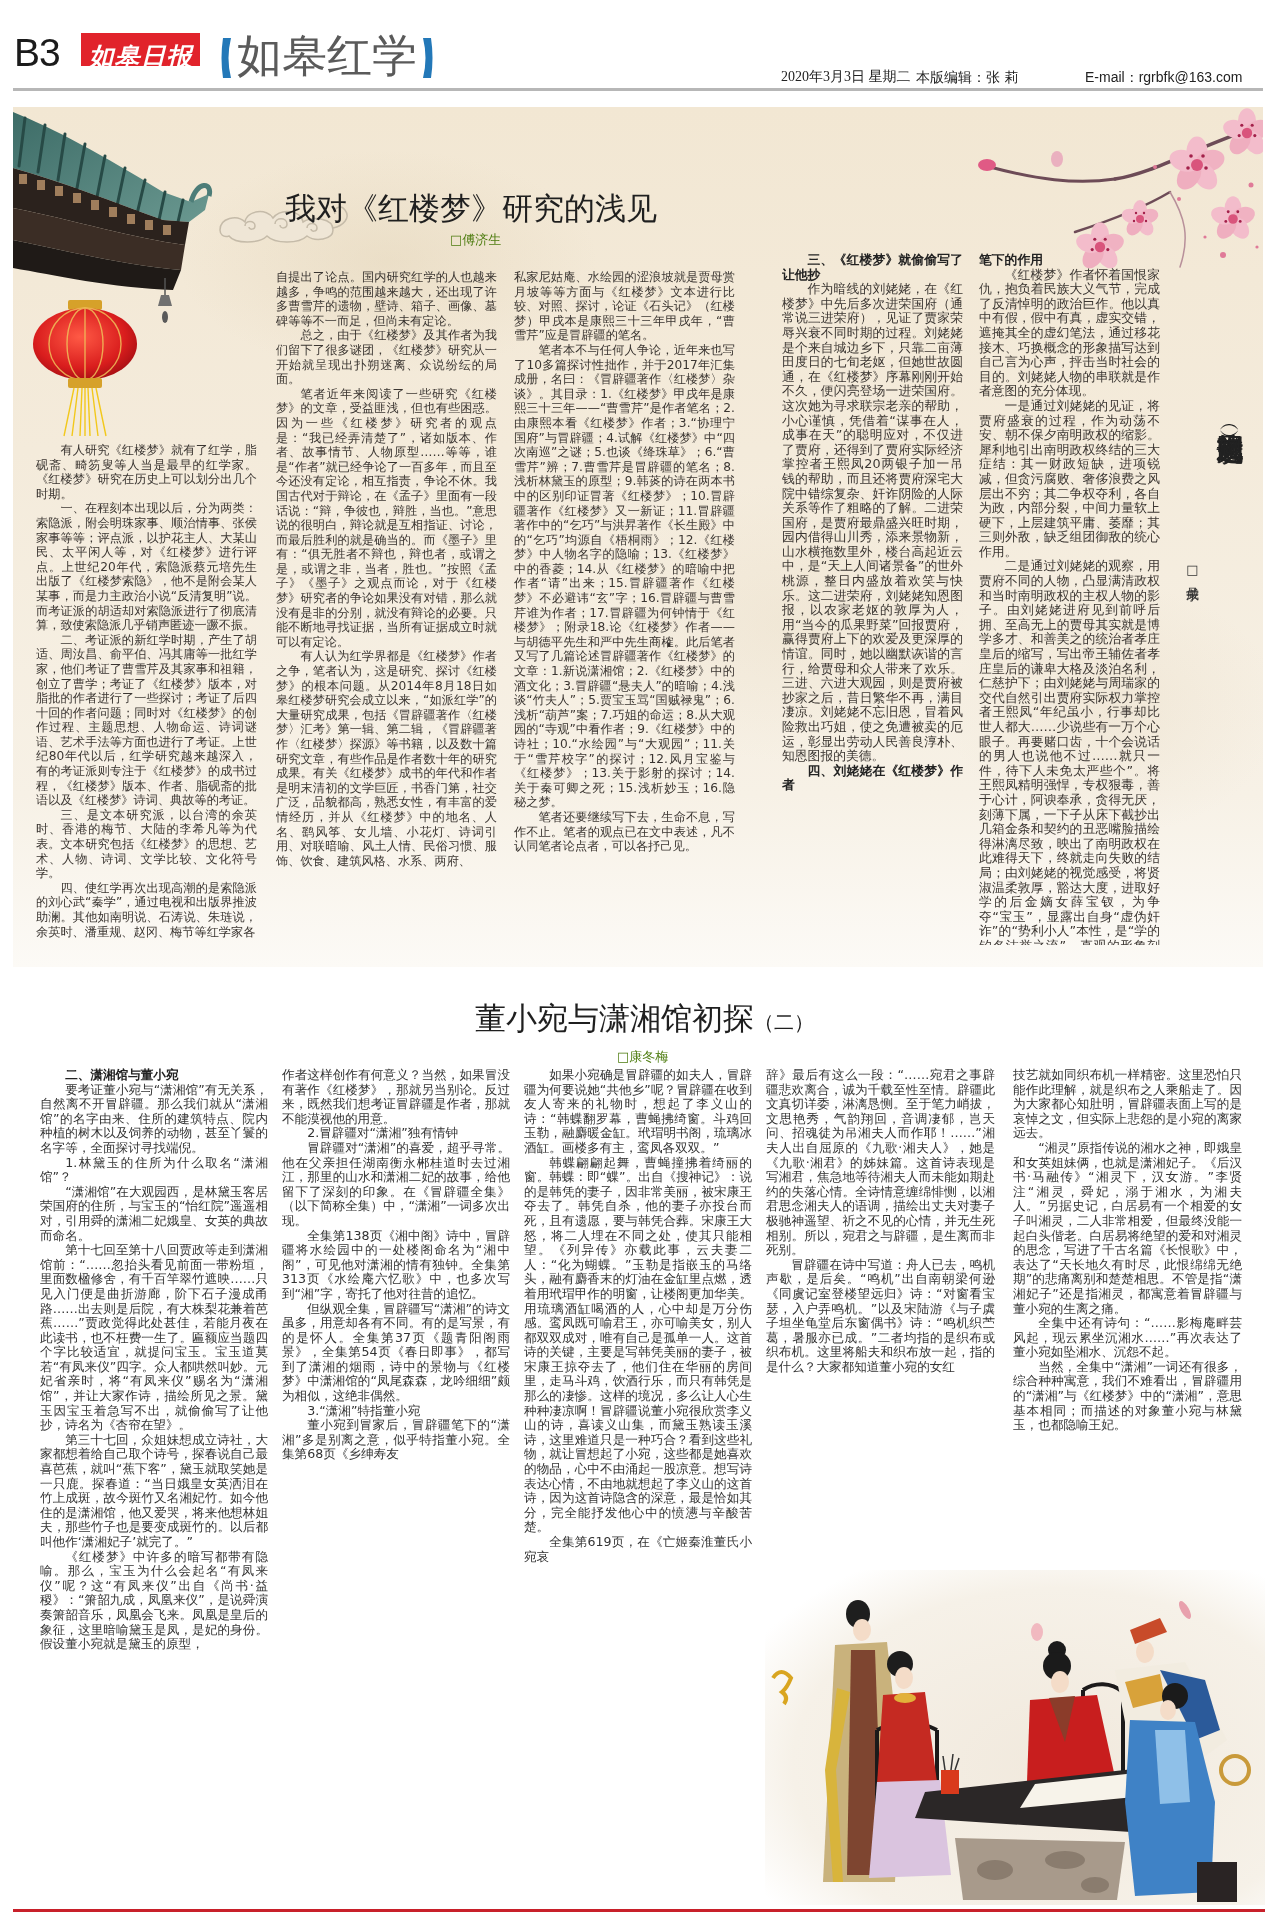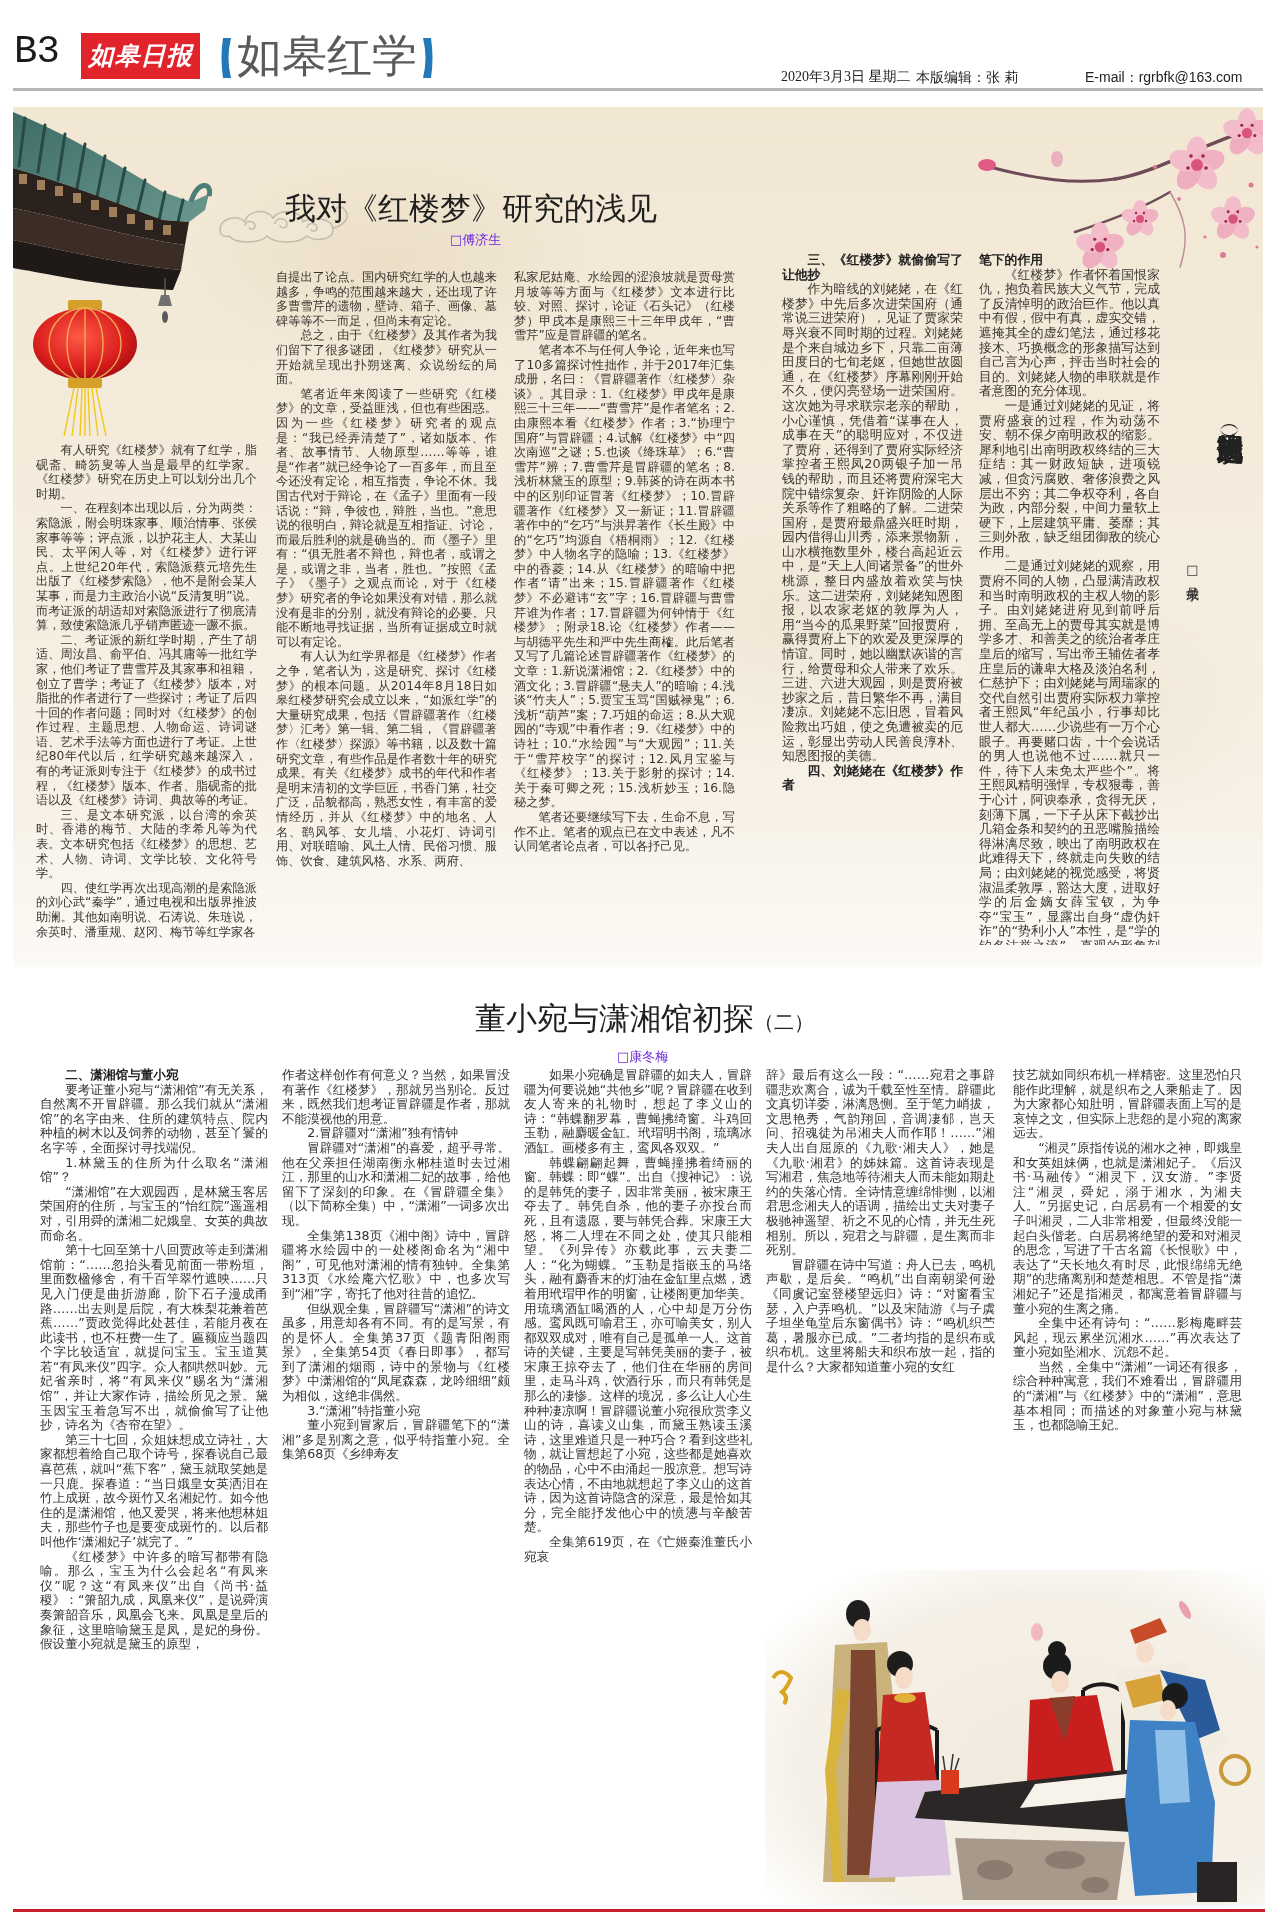--- a/index.html
+++ b/index.html
@@ -1,36 +1,36 @@
 <!DOCTYPE html>
 <html><head>
 <meta charset="utf-8">
 <style>
 *{box-sizing:border-box;margin:0;padding:0}
 html,body{width:1280px;height:1929px}
 body{position:relative;background:#ffffff;overflow:hidden;font-family:"DejaVu Sans",sans-serif;color:#2b2b2b}
 .abs{position:absolute}
-#page-num{left:14px;top:33px;font-family:Liberation Mono, monospace;font-size:39px;line-height:39px;color:#1b1b1b;letter-spacing:-1px}
-#logo{left:81px;top:33px;width:119px;height:46px;background:#e1232b;color:#ffffff;font-family:Liberation Serif, serif;font-style:italic;font-weight:bold;font-size:25px;line-height:46px;text-align:center;letter-spacing:1px}
+#page-num{left:14px;top:33px;font-family:Liberation Sans, sans-serif;font-size:39px;line-height:39px;color:#1b1b1b;letter-spacing:-1px}
+#logo{left:81px;top:33px;width:119px;height:33px;background:#e1232b;color:#ffffff;font-family:Liberation Sans, sans-serif;font-style:italic;font-weight:bold;font-size:25px;line-height:46px;text-align:center;letter-spacing:1px}
 #section{left:217px;top:31px;height:50px;display:flex;align-items:flex-end}
 .brk{display:block;width:16px;height:46px}
 #section-text{font-family:"DejaVu Sans",sans-serif;font-size:45px;line-height:50px;color:#5a5a5a;margin:0 4px}
 .meta{top:68px;font-size:14px;line-height:18px;color:#222;white-space:nowrap}
 #date{left:781px;font-family:"Liberation Serif",serif}
 #editor{left:916px;font-family:"DejaVu Sans",sans-serif}
 #email{left:1085px;width:180px;text-align:left;font-family:"Liberation Sans",sans-serif}
 #rule{left:13px;top:88px;width:1250px;height:3px;background:#b7b7b7}
 #topbox{left:13px;top:107px;width:1250px;height:860px;
   background:
    radial-gradient(ellipse 300px 160px at 30% 18%, rgba(214,196,160,0.28), rgba(214,196,160,0) 70%),
    radial-gradient(ellipse 260px 200px at 62% 60%, rgba(222,206,176,0.22), rgba(222,206,176,0) 70%),
    radial-gradient(ellipse 240px 180px at 88% 70%, rgba(218,200,168,0.20), rgba(218,200,168,0) 70%),
    linear-gradient(180deg,#f2e7d3 0%,#f4ebdb 40%,#f7f1e6 80%,#fcfaf6 100%);}
 .title{font-family:"DejaVu Serif",serif;color:#1f1f1f;white-space:nowrap}
-.by{font-size:13px;line-height:16px;color:#6d28d9;white-space:nowrap}
+.by{font-size:13px;line-height:16px;color:#4d7c0f;white-space:nowrap}
 .col{position:absolute;overflow:hidden;text-align:justify;color:#3a3531}
 .a1{font-size:12.2px;line-height:14.6px}
 .a2{font-size:12.8px;line-height:14.6px}
 .a3{font-size:12.6px;line-height:14.6px;color:#333}
 .p{text-indent:2em}
 .cont{text-indent:0}
 .h{font-weight:bold;color:#222}
 .vt{writing-mode:vertical-rl;font-family:"DejaVu Serif",serif;font-size:27px;line-height:30px;letter-spacing:0.5px;color:#222;white-space:nowrap}
 .vt .part{font-size:21px}
 .vby{writing-mode:vertical-rl;font-size:13px;line-height:15px;color:#333;white-space:nowrap}

